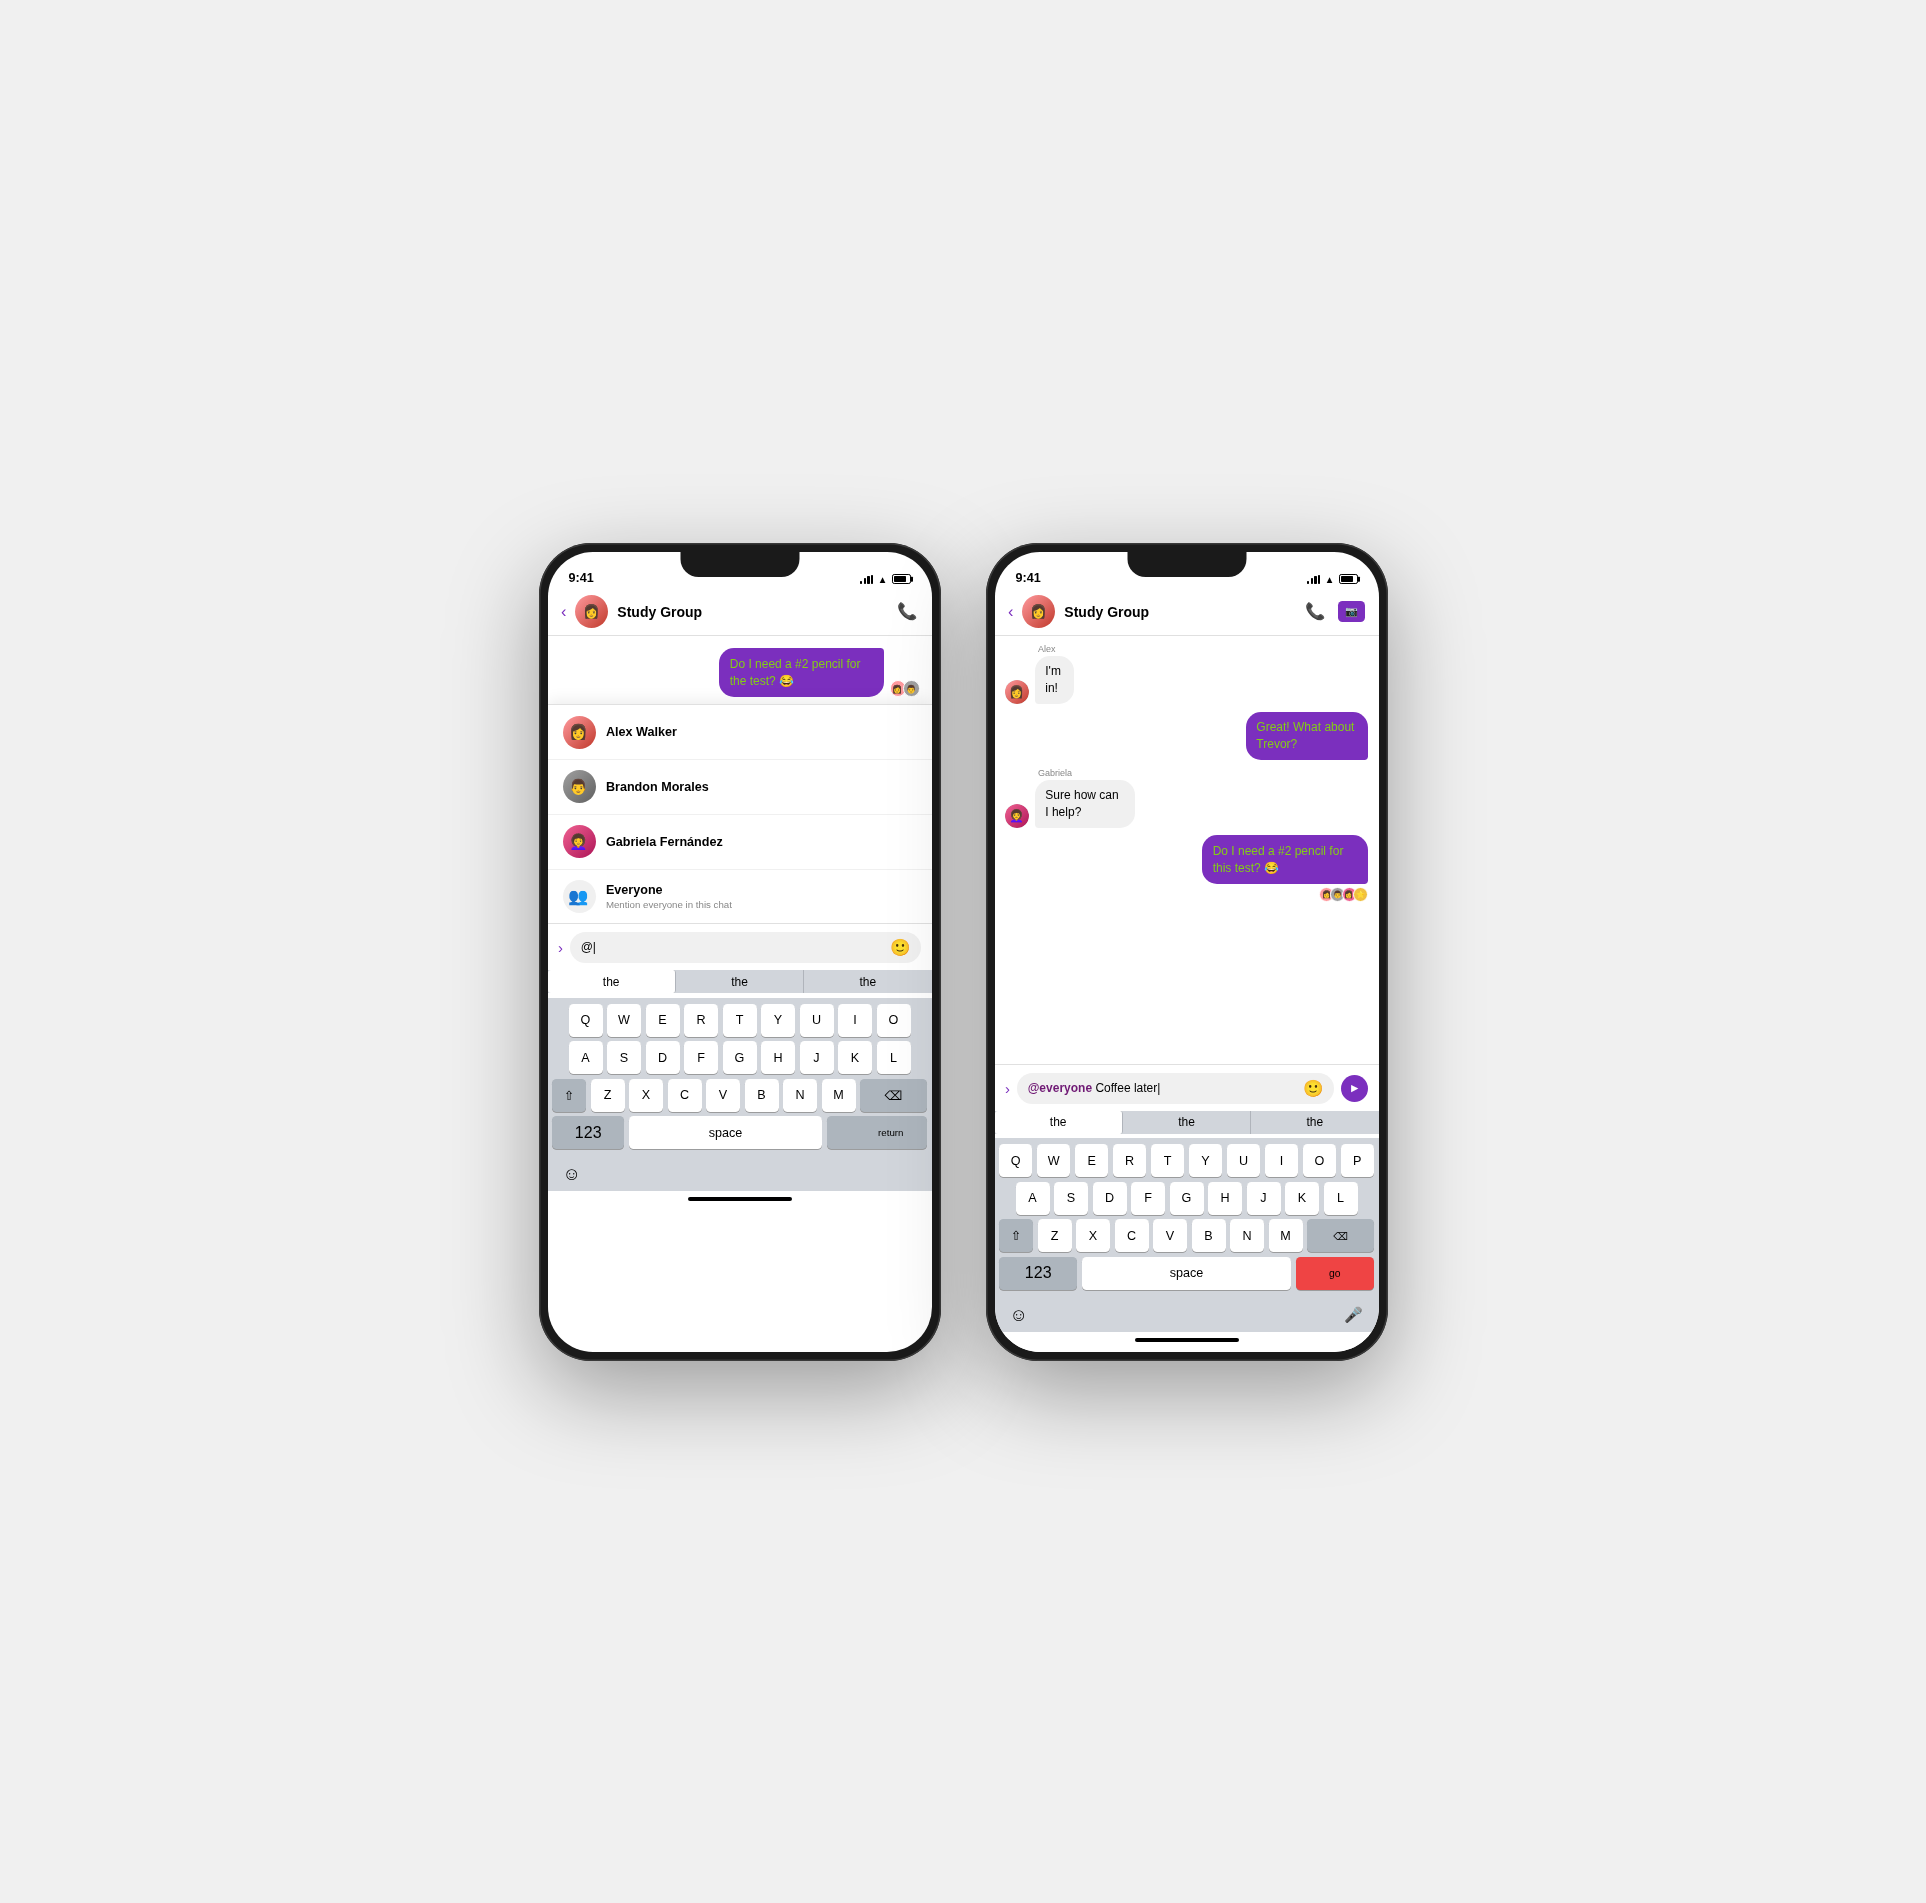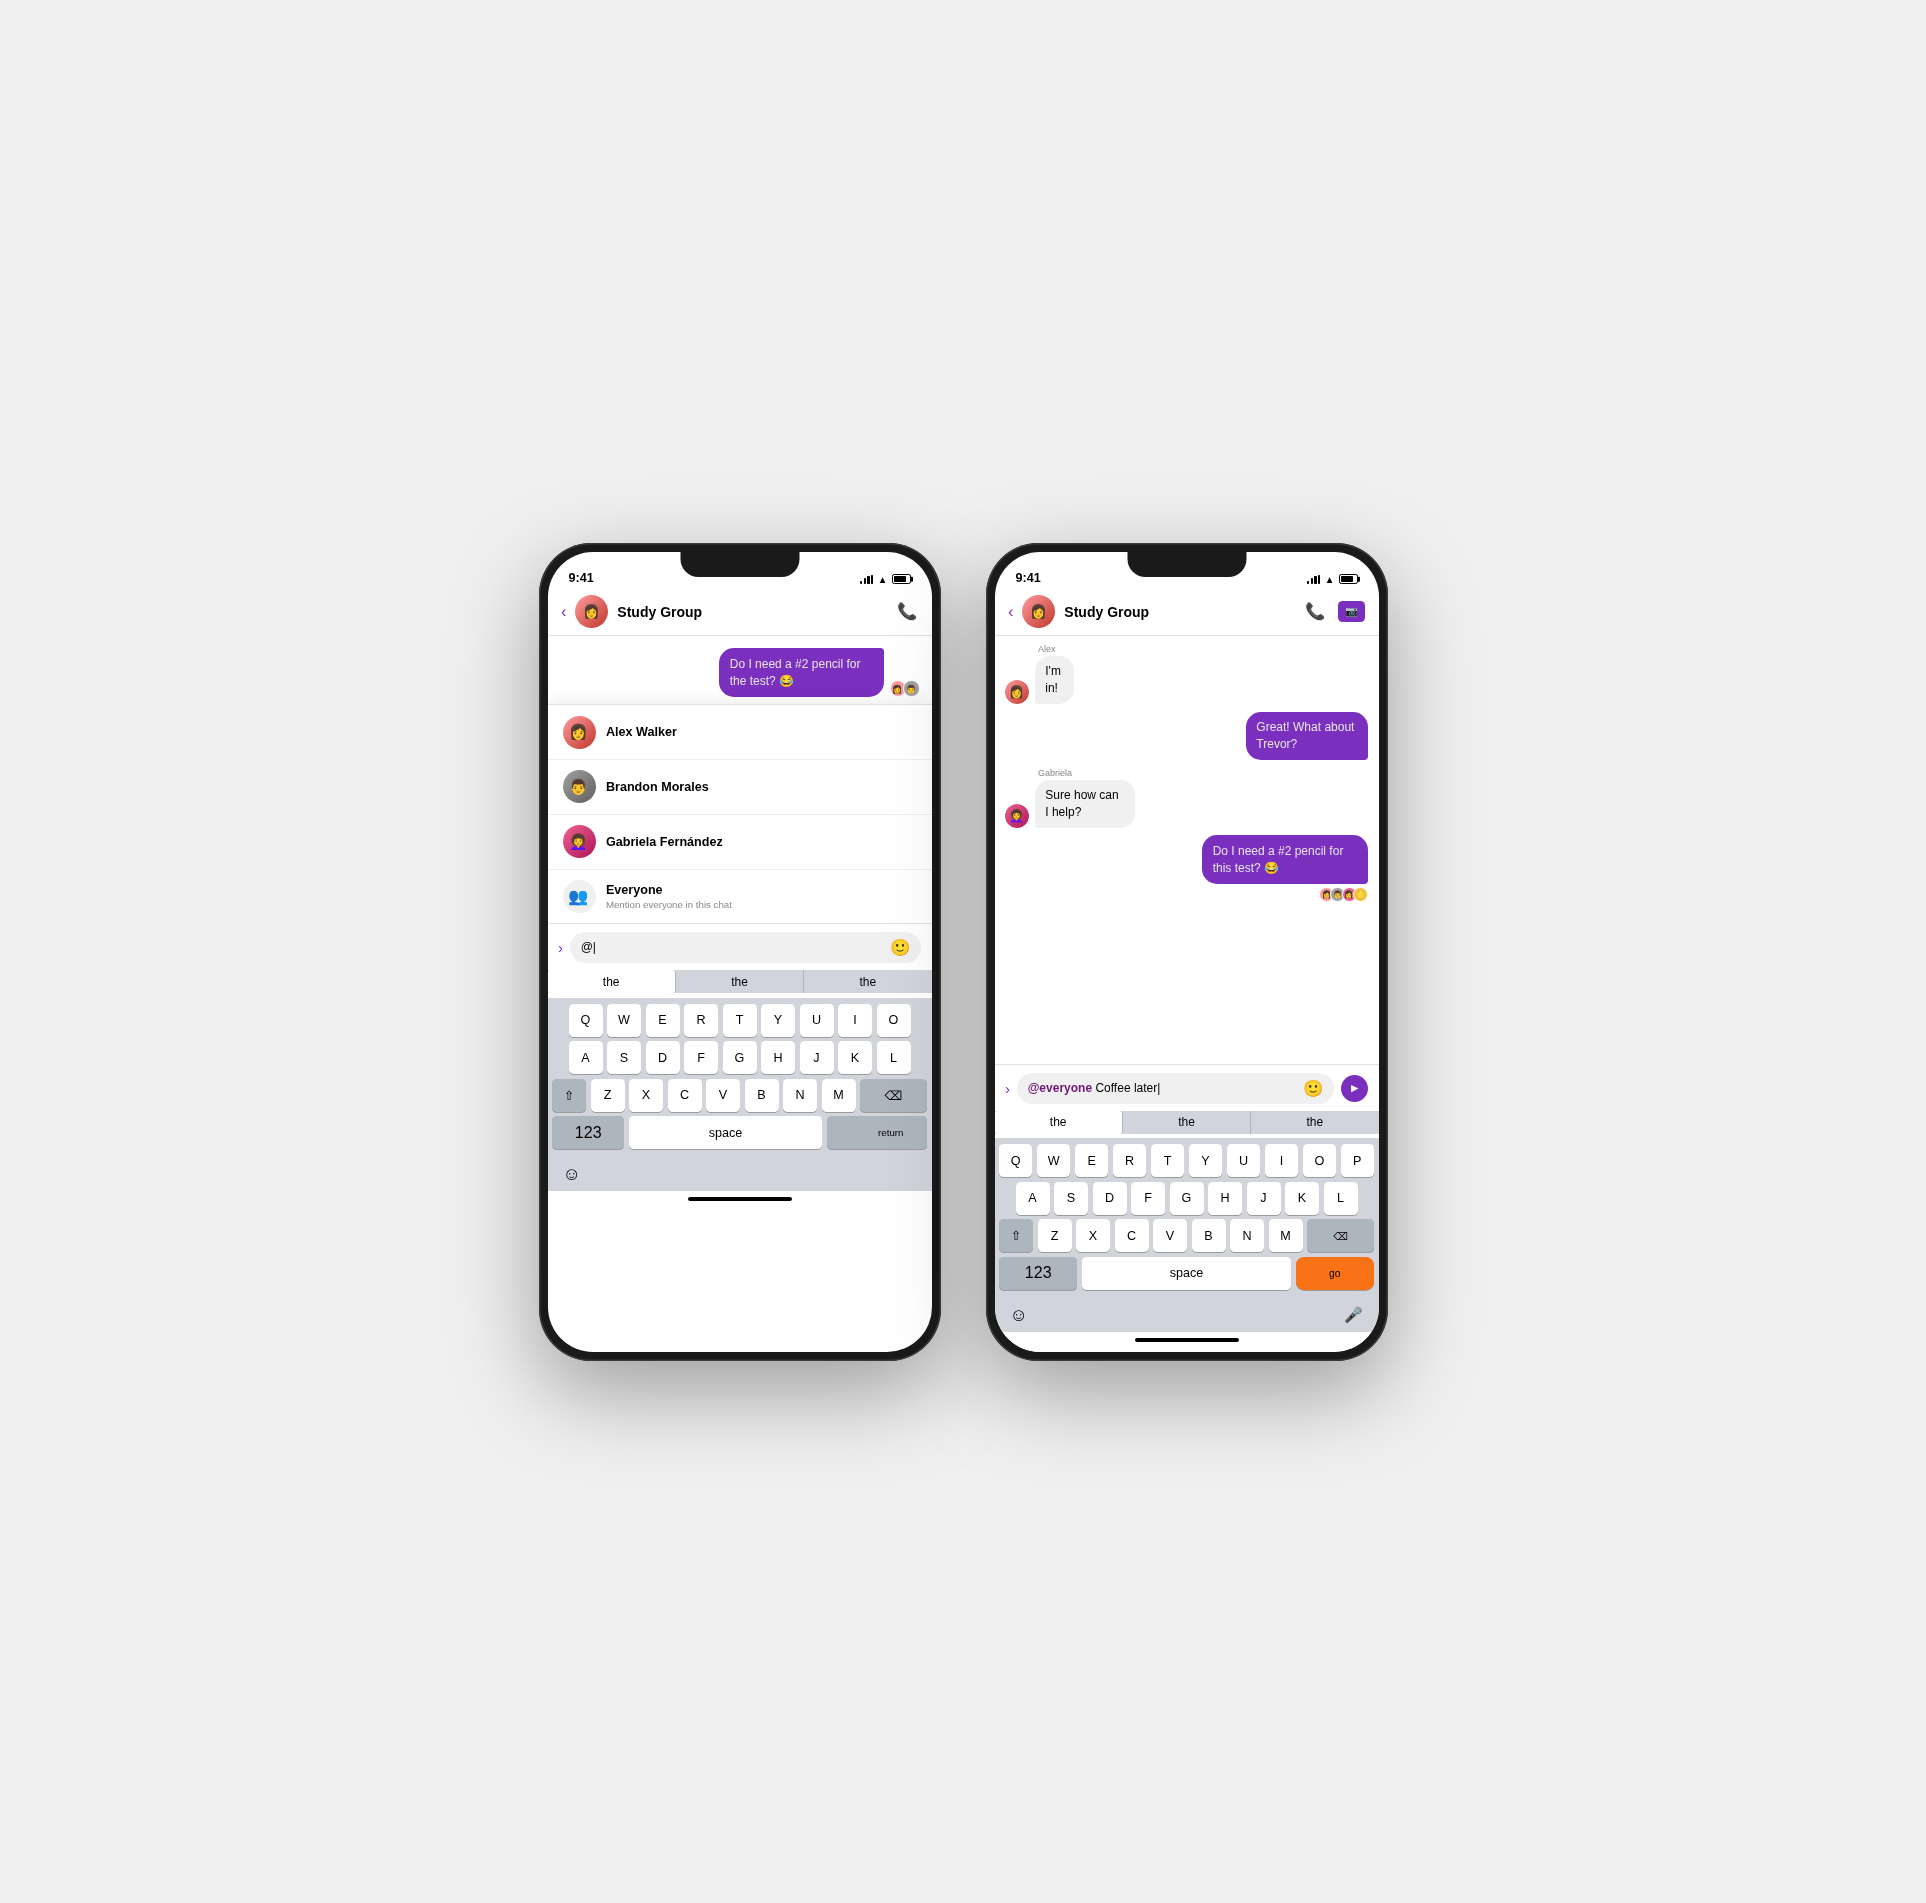--- a/index.html
+++ b/index.html
@@ -230,21 +230,21 @@
     .msg-bubble {
       max-width: 75%;
       padding: 7.4px 10.4px;
       border-radius: 15px;
       font-size: 12px;
       line-height: 1.4;
     }
 
     .msg-bubble.outgoing {
       background: #7B2FBE;
-      color: #e5e5e5;
+      color: #84cc16;
       border-bottom-right-radius: 3.7px;
     }
 
     .msg-bubble.incoming {
       background: #f0f0f0;
       color: #000;
       border-bottom-left-radius: 3.7px;
     }
 
     .sender-name {
@@ -450,25 +450,24 @@
       flex: 1.5;
       font-size: 16px;
     }
 
     .key.space {
       max-width: none;
       flex: 4;
     }
 
     .key.go-key {
-      background: #f97316;
+      background: #ef4444;
       max-width: none;
       flex: 1.5;
       font-size: 10.4px;
-      border-radius: 8px;
     }
 
     .key.backspace {
       background: #adb5bd;
       max-width: none;
       flex: 1.5;
     }
 
     .bottom-indicator {
       width: 104px;

